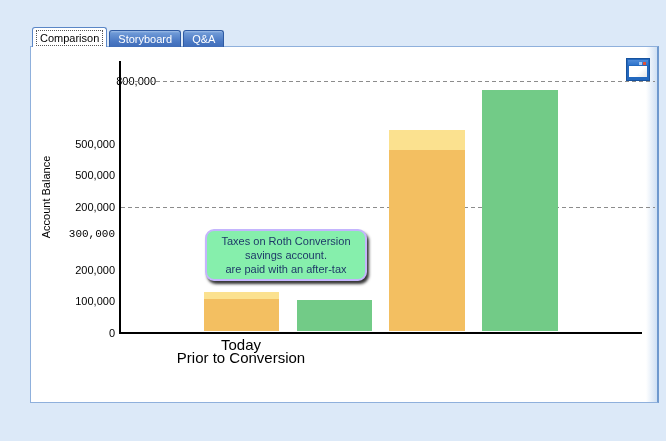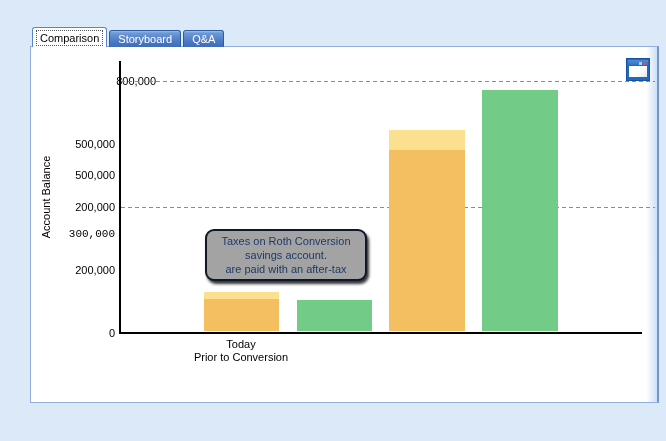--- a/index.html
+++ b/index.html
@@ -24,27 +24,27 @@
      background:linear-gradient(to right,#FFFFFF, #CFE0F4); }
 
   
   .chart-area { position:absolute; inset:0; }
   .y-axis-line { position:absolute; left:88px; top:14px; width:2px; height:273px; background:#000; }
   .x-axis-line { position:absolute; left:88px; top:285px; width:523px; height:2px; background:#000; }
   .tick { position:absolute; left:0; width:84px; text-align:right; font-size:11px; color:#000; height:14px; line-height:14px; }
   .gridline { position:absolute; left:90px; width:534px; height:1px;
      background:repeating-linear-gradient(to right,#8C8C8C 0 4px, transparent 4px 7px); }
   .bar-seg { position:absolute; }
-  .xlabel { position:absolute; top:291px; width:200px; text-align:center; font-size:11px; color:#000; line-height:13px; }
+  .xlabel { position:absolute; top:291px; width:200px; text-align:center; font-size:15px; color:#000; line-height:13px; }
   .ylabel { position:absolute; left:-44px; top:143px; width:120px; height:14px; text-align:center;
      font-size:11px; color:#000; transform:rotate(-90deg); }
 
   
-  .annotation { position:absolute; left:174px; top:182px; width:162px; min-height:50px; background:#a3a3a3;
-     border:2px solid #0f172a; border-radius:9px; box-shadow:2px 3px 3px rgba(0,0,0,0.8);
+  .annotation { position:absolute; left:174px; top:182px; width:162px; min-height:50px; background:#86efac;
+     border:2px solid #c4b5fd; border-radius:9px; box-shadow:2px 3px 3px rgba(0,0,0,0.8);
      padding:3px 2px; font-size:11px; color:#1E3A68; text-align:center; line-height:14px; }
 
   
   .win-icon { position:absolute; left:595px; top:11px; width:24px; height:23px;
      background:#2368BE; border:1px solid #17529E; cursor:pointer; z-index:2; }
   .win-title { position:absolute; left:1px; right:1px; top:1px; height:5px;
      background:linear-gradient(to bottom,#4F8BD8,#2E74CC); }
   .win-btn-min { position:absolute; right:6px; top:2px; width:3px; height:3px; background:#A8CCF4; }
   .win-btn-close { position:absolute; right:2px; top:2px; width:3px; height:3px; background:#E05038; }
   .win-body { position:absolute; left:2px; right:2px; top:7px; bottom:3px;
@@ -69,20 +69,21 @@
 
   <div class="panel">
     <div class="right-strip"></div>
 
     <div class="chart-area">
       <div class="ylabel">Account Balance</div>
       <div class="y-axis-line"></div>
       <div class="x-axis-line"></div>
 
     <div class="tick" style="top: 278.5px;">0</div>
+        <div class="tick" style="top: 247px;">100,000</div>
         <div class="tick" style="top: 215.5px;">200,000</div>
         <div class="tick" style="top: 180px; font-family: Liberation Mono, monospace;">300,000</div>
         <div class="tick" style="top: 152.5px;">200,000</div>
         <div class="tick" style="top: 121px; text-align: right;">500,000</div>
         <div class="tick" style="top: 89.5px;">500,000</div>
         <div class="tick" style="top: 26.5px; margin-left: 41px;">800,000</div>
         <div class="gridline" style="top: 160px;"></div>
         <div class="gridline" style="top: 34px;"></div>
         <div class="bar-seg" style="left: 173px; width: 75px; bottom: 71.5px; height: 31.5px; background: rgb(243, 191, 97);"></div>
         <div class="bar-seg" style="left: 173px; width: 75px; bottom: 103px; height: 6.93px; background: rgb(251, 225, 143);"></div>

